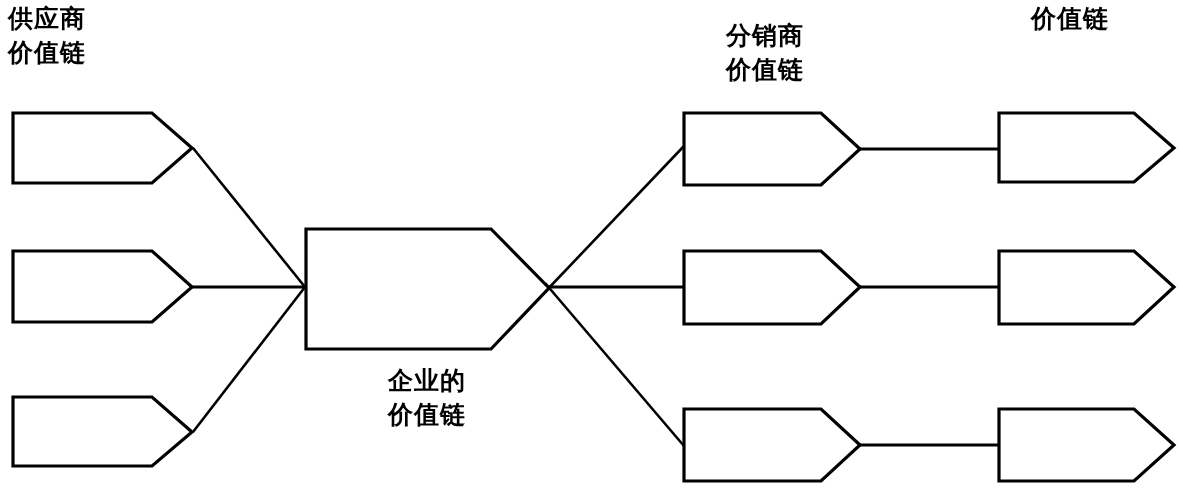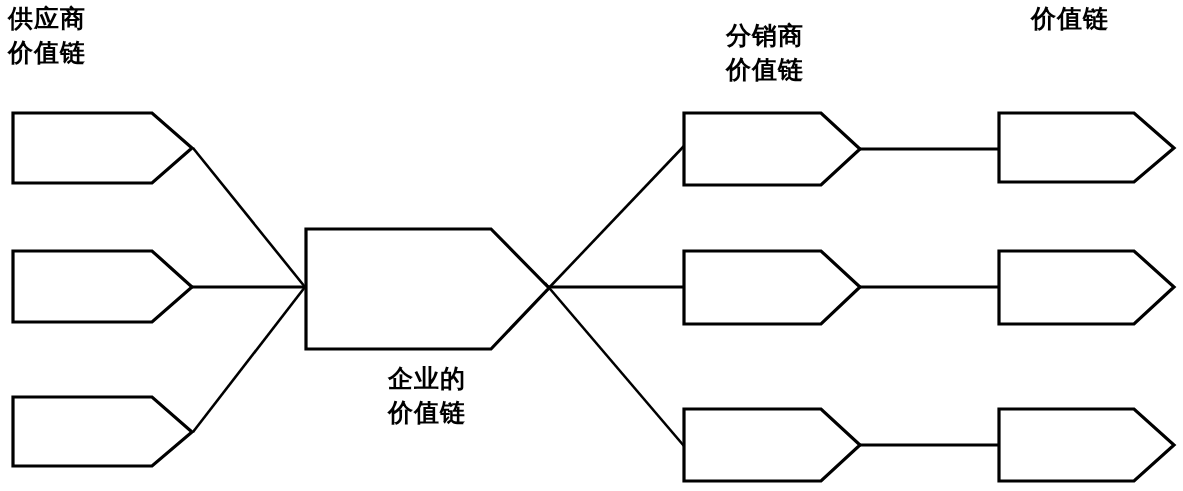--- a/index.html
+++ b/index.html
@@ -63,21 +63,21 @@
   }
   #label-supplier   { left: 8px;   top: 2px;   width: 150px; text-align: left; }
   #label-distributor{ left: 690px; top: 19px;   width: 150px; }
   #label-customer   { left: 995px; top: 2px;   width: 150px; }
   #label-enterprise {
     position: absolute;
     left: 337px;
     top: 364px;
     width: 180px;
     text-align: center;
-    font-family: Liberation Mono, monospace;
+    font-family: Liberation Serif, serif;
     font-weight: 700;
     font-size: 25px;
     line-height: 34px;
     color: #000000;
     letter-spacing: 1px;
     white-space: nowrap;
     user-select: none;
   }
   #label-enterprise .lbl-line { display: block; }
 </style>

